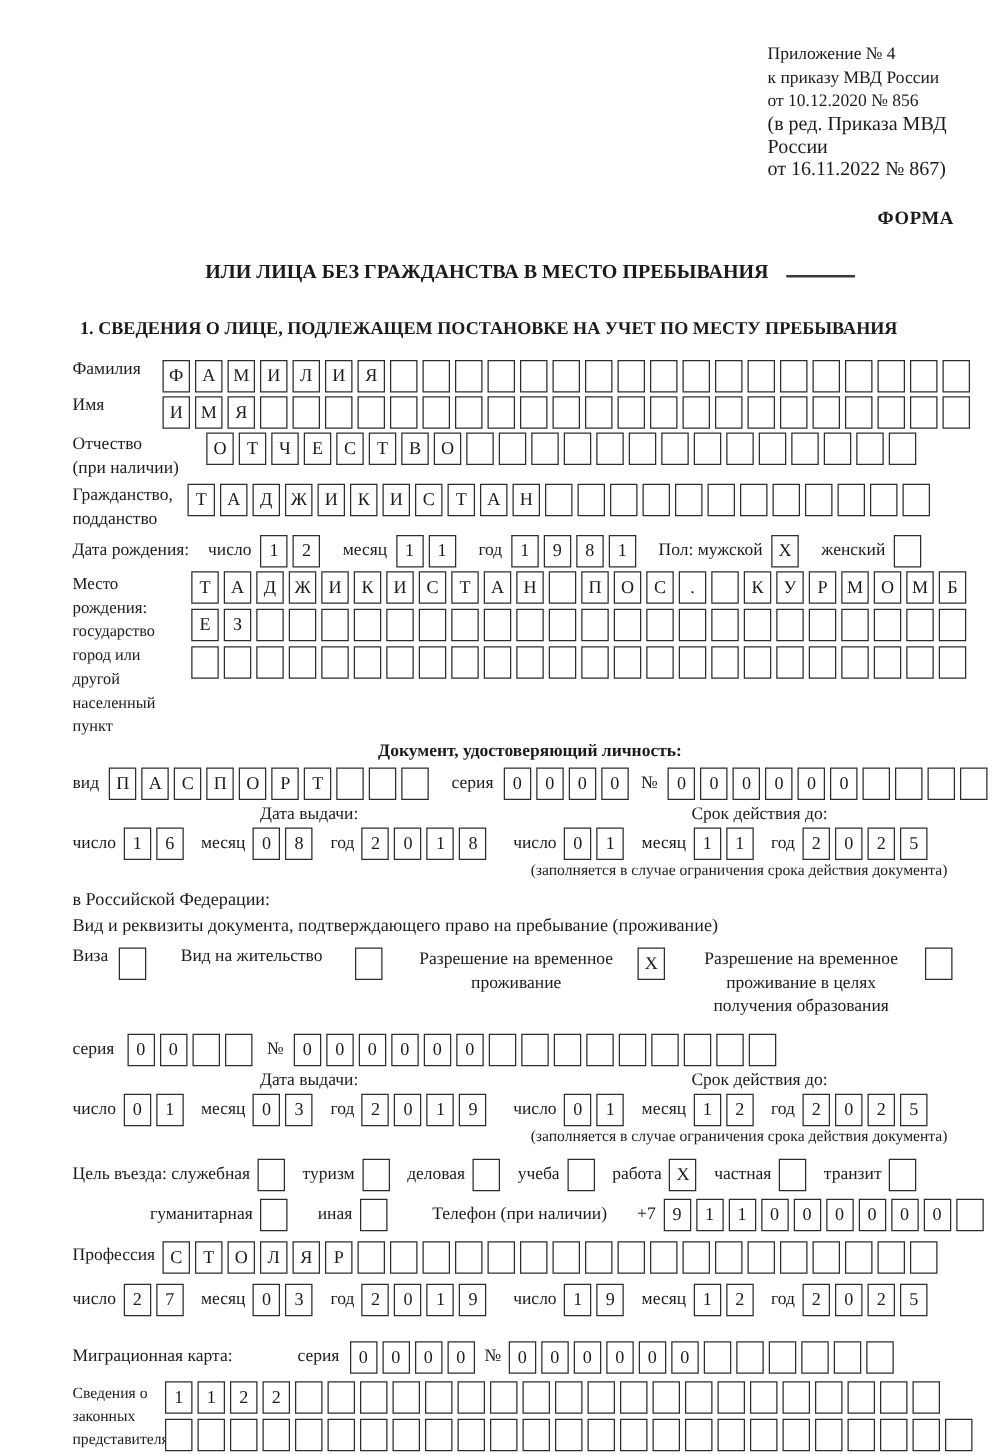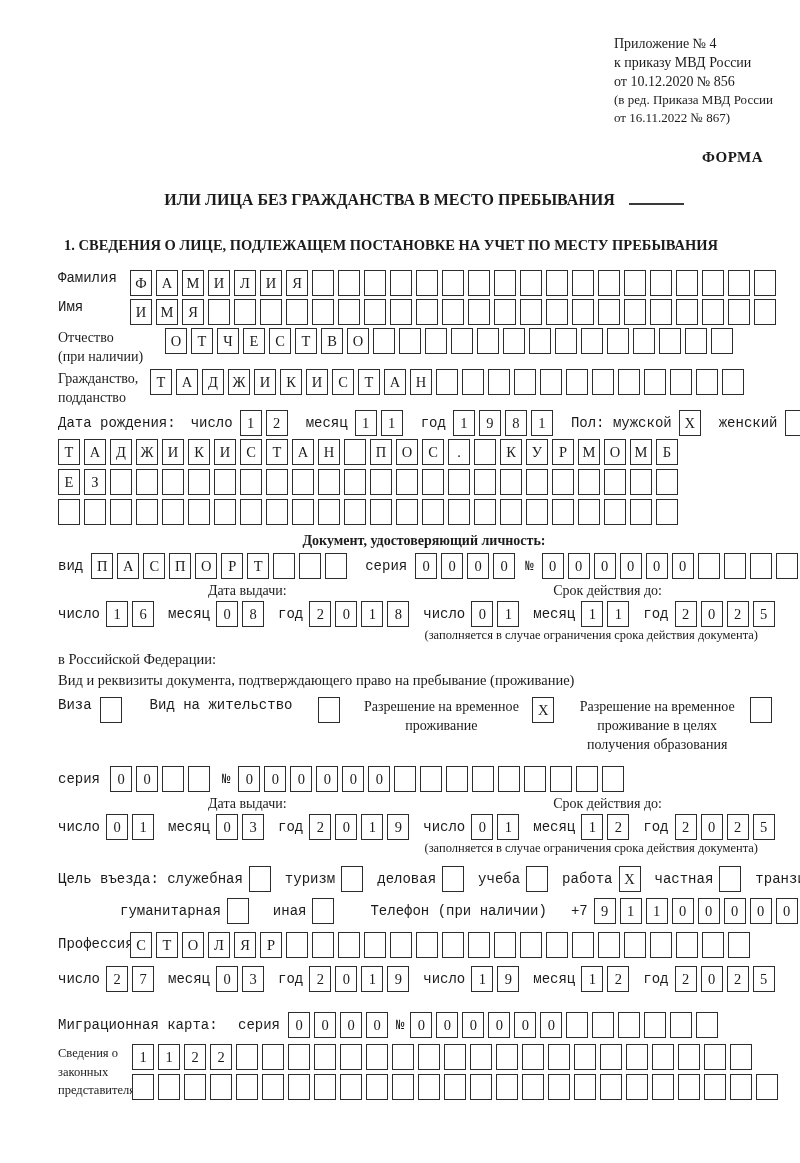--- a/index.html
+++ b/index.html
@@ -8,28 +8,28 @@
     width:800px;height:1163px;
     box-sizing:border-box;
     padding:34px 10px 0 58px;
     font-family:"Liberation Serif","DejaVu Serif",serif;
     color:#1b1b1b;
     font-size:14px;
     overflow:hidden;
     background:#fff;
   }
   .appendix{margin-left:556px;line-height:19px;font-size:14px;}
-  .appendix .small{font-size:13px;line-height:18px;}
+  .appendix .small{font-size:16px;line-height:18px;}
   .forma{margin-left:644px;margin-top:22px;font-weight:bold;font-size:15px;letter-spacing:.5px;}
   .title{margin-top:22px;text-align:center;font-weight:bold;font-size:16px;line-height:23px;}
   .blank-line{display:inline-block;width:55px;height:2px;background:#3a3a3a;margin-left:14px;vertical-align:baseline;}
   .sec-head{margin-top:26px;margin-left:6px;font-weight:bold;font-size:14.5px;}
 
   .frow{display:flex;align-items:flex-start;margin-bottom:3px;}
-  .lab{white-space:nowrap;font-family:Liberation Mono, monospace;}
+  .lab{white-space:nowrap;}
   .cells{display:flex;flex-wrap:nowrap;}
   .cell{
     box-sizing:border-box;flex:0 0 22px;width:22px;height:26px;
     border:1.8px solid #2d2d2d;margin-right:4px;
     display:flex;align-items:center;justify-content:center;
     font-size:14.5px;background:#fff;
   }
   .lblcol{flex:0 0 auto;}
   .w72{width:72px;} .w107{width:107px;} .w92{width:92px;}
   .sub{font-size:14px;line-height:19px;}
@@ -241,20 +241,26 @@
     <span class="cells">
         <span class="cell">X</span>
       </span>
     <span class="lab grp">женский</span>
     <span class="cells">
         <span class="cell"></span>
       </span>
   </div>
 
   <div class="frow mt2">
+    <div class="lblcol bp-label">
+      <div class="first">Место рождения:</div>
+      <div>государство</div>
+      <div>город или другой</div>
+      <div>населенный пункт</div>
+    </div>
     <div class="bprows">
       <div class="cells">
           <span class="cell">Т</span>
           <span class="cell">А</span>
           <span class="cell">Д</span>
           <span class="cell">Ж</span>
           <span class="cell">И</span>
           <span class="cell">К</span>
           <span class="cell">И</span>
           <span class="cell">С</span>

